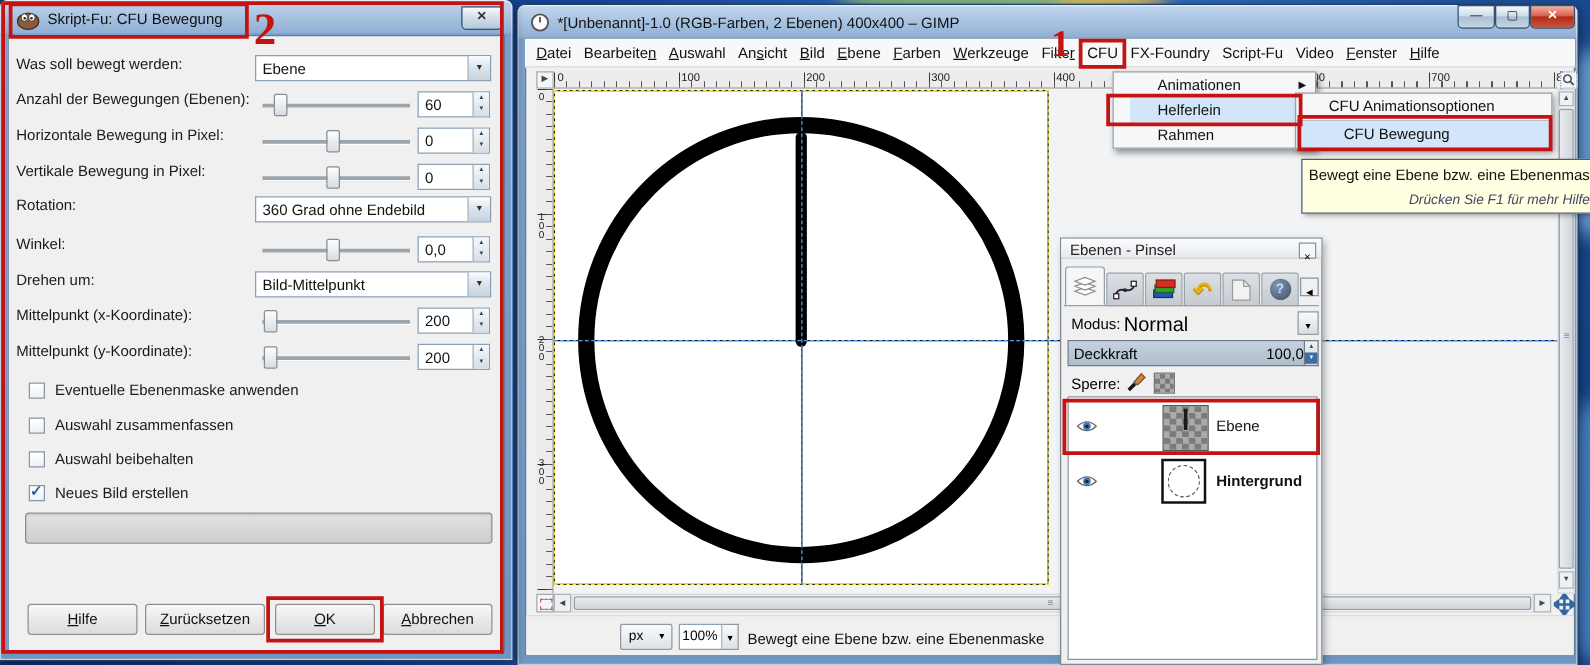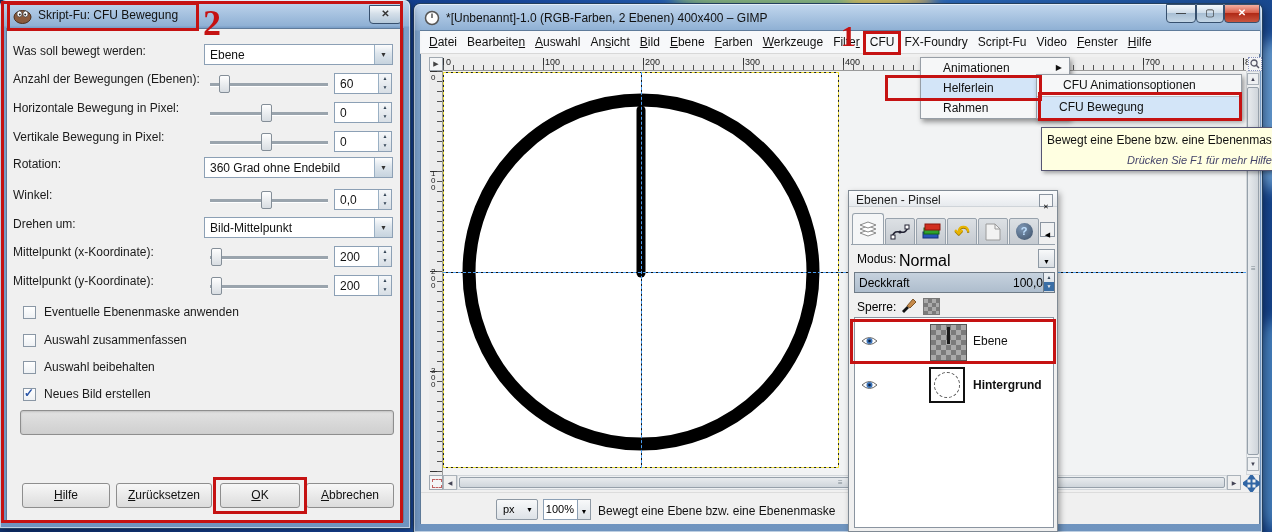--- a/index.html
+++ b/index.html
@@ -297,42 +297,42 @@
     </svg>
     <div class="abs" style="left:74px;top:2px;width:36px;height:36px;background:#fff;border:2px solid #111;box-sizing:border-box;">
       <div class="abs" style="inset:3px;border:1px dashed #555;border-radius:50%;"></div>
     </div>
     <span class="lname" style="font-weight:bold;">Hintergrund</span>
   </div>
 
   <div class="annot" style="left:1px;top:128px;width:206px;height:45px;"></div>
 </div>
 
-<div class="menu-panel" style="left:920px;top:57px;width:148px;">
+<div class="menu-panel" style="left:890px;top:57px;width:148px;padding-left:13px;">
   <div class="menu-item">
     <span>Animationen</span>
     <span class="sub-arrow">▶</span>
   </div>
   <div class="menu-item hl">
     <span>Helferlein</span>
     <span class="sub-arrow">▶</span>
   </div>
   <div class="menu-item">
     <span>Rahmen</span>
     <span class="sub-arrow">▶</span>
   </div>
 </div>
 <div class="annot" style="left:885px;top:75px;width:157px;height:26px;"></div>
 
 <div class="menu-panel" style="left:1036px;top:74px;width:204px;">
   <div class="menu-item" style="height:21px;line-height:21px;padding-left:26px;">
     <span>CFU Animationsoptionen</span>
   </div>
   <div style="border-top:1px solid #b9bec4;"></div>
-  <div class="menu-item hl" style="height:21px;line-height:21px;padding-left:22px;">
+  <div class="menu-item hl" style="height:21px;line-height:21px;padding-left:38px;">
     <span>CFU Bewegung</span>
   </div>
 </div>
 <div class="annot" style="left:1038px;top:92px;width:204px;height:29px;"></div>
 
 <div class="tooltip" style="left:1041px;top:127px;width:238px;height:44px;">
   <span class="abs" style="left:5px;top:5px;font-size:12px;color:#111;white-space:nowrap;">Bewegt eine Ebene bzw. eine Ebenenmaske</span>
   <span class="abs" style="right:6px;bottom:4px;font-size:11px;font-style:italic;color:#44446a;white-space:nowrap;">Drücken Sie F1 für mehr Hilfe</span>
 </div>
 

